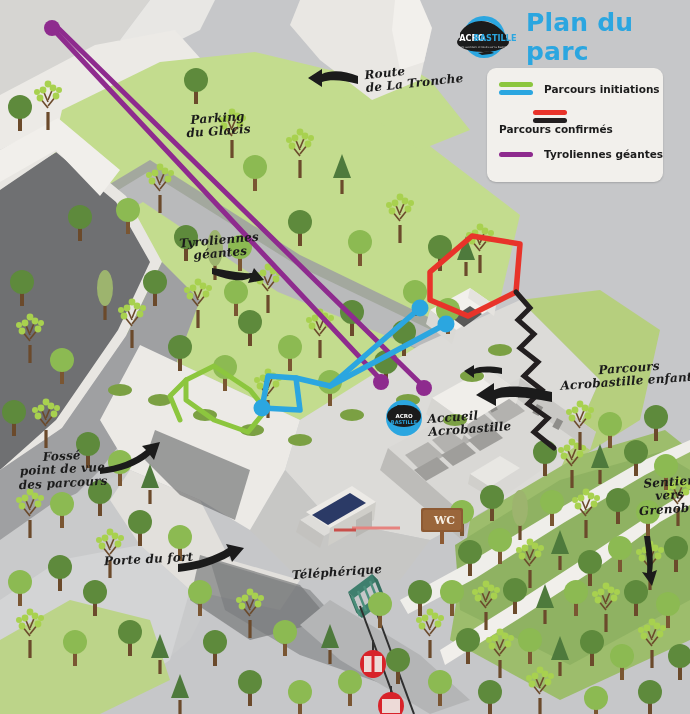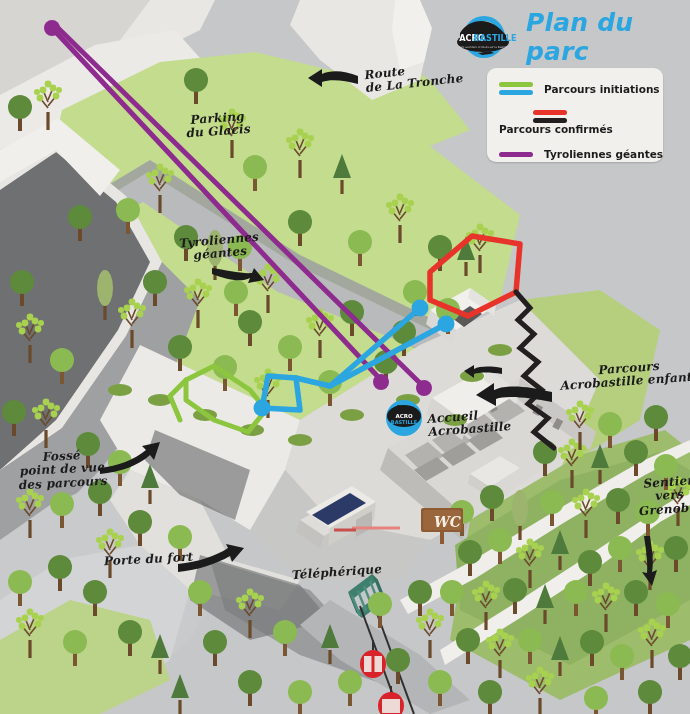--- a/index.html
+++ b/index.html
@@ -4,38 +4,38 @@
 <style>
   html,body{margin:0;padding:0;background:#c6c7c9;}
   body{width:690px;height:714px;overflow:hidden;font-family:"DejaVu Sans",sans-serif;}
   #map{position:relative;width:690px;height:714px;background:#c6c7c9;overflow:hidden;}
   #map svg.layer{position:absolute;left:0;top:0;width:690px;height:714px;}
 
   
   .hdr{position:absolute;left:452px;top:8px;display:flex;align-items:center;gap:10px;}
   .logo-badge{position:relative;width:64px;height:44px;}
   .plan-title{font-family:"DejaVu Sans",sans-serif;font-weight:bold;font-size:25px;
-    color:#2ba6e0;letter-spacing:.2px;font-style:italic;}
+    color:#2ba6e0;letter-spacing:.2px;}
 
   
-  .legend{position:absolute;left:487px;top:68px;width:176px;height:94px;
+  .legend{position:absolute;left:487px;top:68px;width:176px;height:114px;
     background:#f2f0ec;border-radius:9px;box-shadow:0 1px 2px rgba(0,0,0,.18);}
   .leg-row{position:absolute;left:12px;display:flex;align-items:center;}
   .leg-swatch{width:34px;margin-right:11px;display:flex;flex-direction:column;gap:3px;}
   .leg-bar{height:5px;border-radius:3px;}
   .leg-label{font-size:10.5px;font-weight:bold;color:#1c1c1c;white-space:nowrap;
     font-family:"DejaVu Sans",sans-serif;}
 
   
   .lbl{position:absolute;font-family:"DejaVu Serif",serif;font-style:italic;
     font-weight:bold;color:#1b1b1b;font-size:12px;line-height:1.12;
     letter-spacing:.2px;white-space:nowrap;}
   .lbl.c{text-align:center;}
-  .wc-txt{position:absolute;font-family:"DejaVu Serif",serif;font-style:italic;
-    font-weight:bold;font-size:14px;color:#f6efe4;}
+  .wc-txt{position:absolute;font-family:"DejaVu Serif",serif;
+    font-weight:bold;font-size:11px;color:#f6efe4;}
 </style>
 </head>
 <body>
 
 <div id="map">
 
   <svg class="layer" viewBox="0 0 690 714">
 
     <rect x="0" y="0" width="690" height="714" fill="#c6c7c9"></rect>
 

